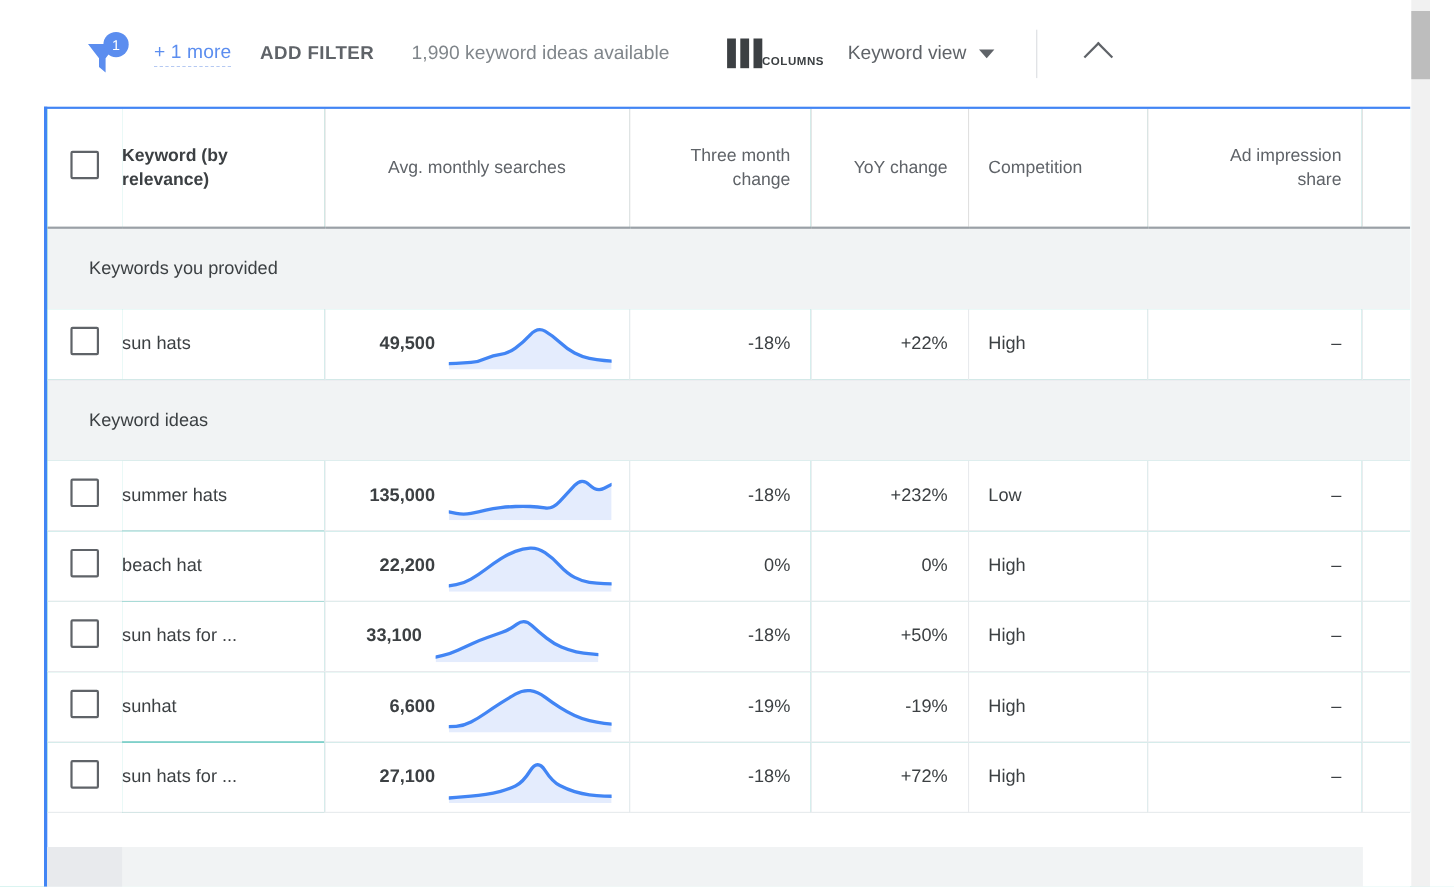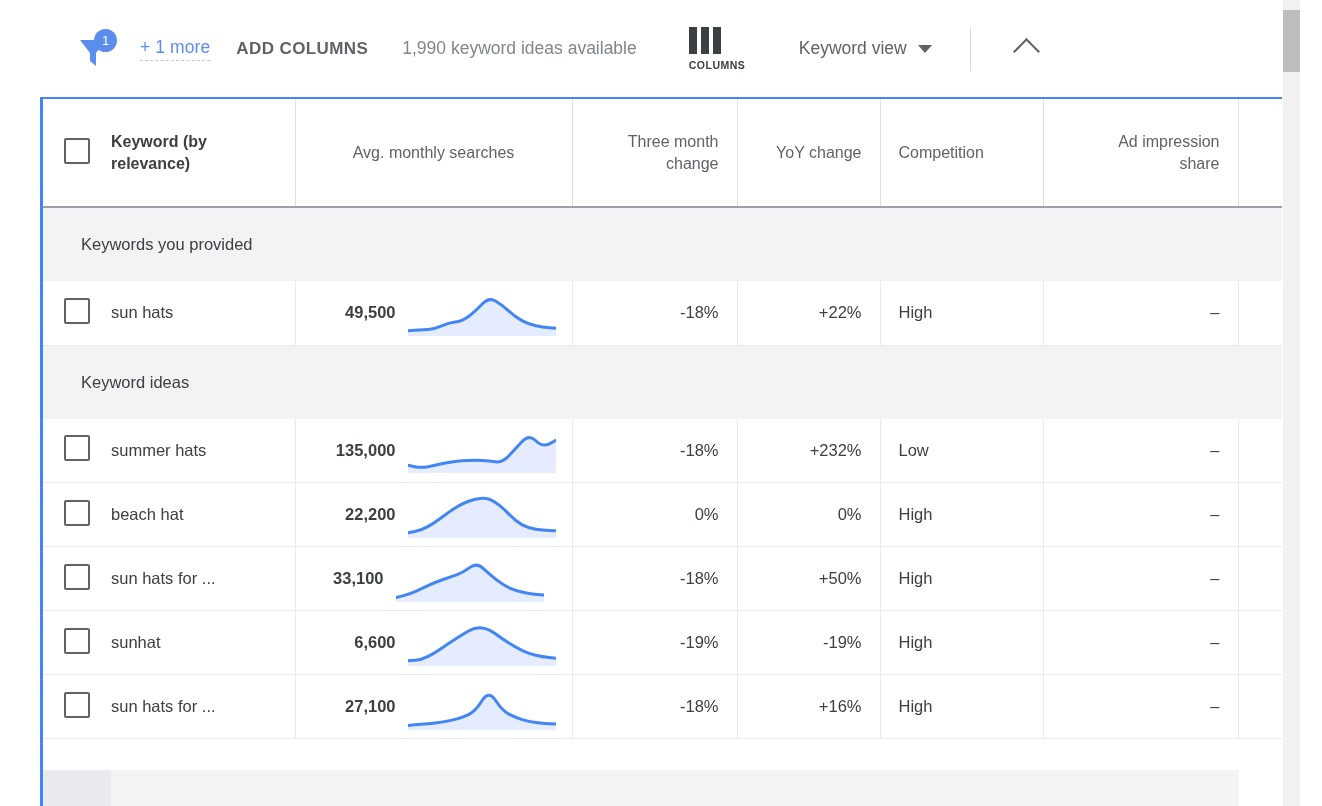--- a/index.html
+++ b/index.html
@@ -88,22 +88,22 @@
     margin-left: 34px;
     font-size: 17.5px;
     color: #80868b;
     white-space: nowrap;
   }
 
   .columns-btn {
     margin-left: 52px;
     width: 72px;
     display: flex;
-    flex-direction: column;
-    align-items: flex-start;
+    flex-direction: row;
+    align-items: flex-end;
     cursor: pointer;
     flex: none;
   }
   .columns-bars {
     display: flex;
     gap: 4px;
     height: 27px;
     align-items: stretch;
   }
   .columns-bars i {
@@ -333,21 +333,21 @@
 
     <div class="filter-chip">
       <svg class="funnel" width="32" height="30" viewBox="0 0 32 30">
         <path d="M1 2 L27 2 L17 15 L17 28 L11 23 L11 15 Z" fill="#5b8def"></path>
       </svg>
       <span class="badge">1</span>
     </div>
 
     <span class="more-link">+ 1 more</span>
 
-    <span class="add-filter">ADD COLUMNS</span>
+    <span class="add-filter">ADD FILTER</span>
 
     <span class="ideas-count">1,990 keyword ideas available</span>
 
     <div class="columns-btn">
       <span class="columns-bars">
           <i></i>
           <i></i>
           <i></i>
         </span>
       <span class="columns-label">COLUMNS</span>
@@ -515,21 +515,21 @@
             <td class="td-avg" style="padding: 0px 14px;">
               <div class="avg-cell">
                 <span class="avg-val">27,100</span>
                 <svg class="spark" width="148" height="46" viewBox="0 0 148 46">
                   <path d="M0.00,41.44 Q0.00,41.44 6.73,40.85 Q13.45,40.27 20.18,39.69 Q26.91,39.10 33.64,38.13 Q40.36,37.15 47.09,35.39 Q53.82,33.64 60.55,30.52 Q67.27,27.40 74.00,16.68 Q80.73,5.95 87.45,16.29 Q94.18,26.62 100.91,30.13 Q107.64,33.64 114.36,35.59 Q121.09,37.54 127.82,38.52 Q134.55,39.49 141.27,39.69 L148.00,39.88 L148,46 L0,46 Z" fill="#e4ecfd"></path>
                   <path d="M0.00,41.44 Q0.00,41.44 6.73,40.85 Q13.45,40.27 20.18,39.69 Q26.91,39.10 33.64,38.13 Q40.36,37.15 47.09,35.39 Q53.82,33.64 60.55,30.52 Q67.27,27.40 74.00,16.68 Q80.73,5.95 87.45,16.29 Q94.18,26.62 100.91,30.13 Q107.64,33.64 114.36,35.59 Q121.09,37.54 127.82,38.52 Q134.55,39.49 141.27,39.69 L148.00,39.88" fill="none" stroke="#4285f4" stroke-width="3" stroke-linecap="round" stroke-linejoin="round"></path>
                 </svg>
               </div>
             </td>
             <td class="td-num">-18%</td>
-            <td class="td-num">+16%</td>
+            <td class="td-num">+72%</td>
             <td class="td-left">High</td>
             <td class="td-num">–</td>
             <td class="td-end"></td>
           </tr>
         </tbody>
     </table>
   </div>
 
   <div class="last-partial"></div>
   <div class="last-partial-left"></div>

